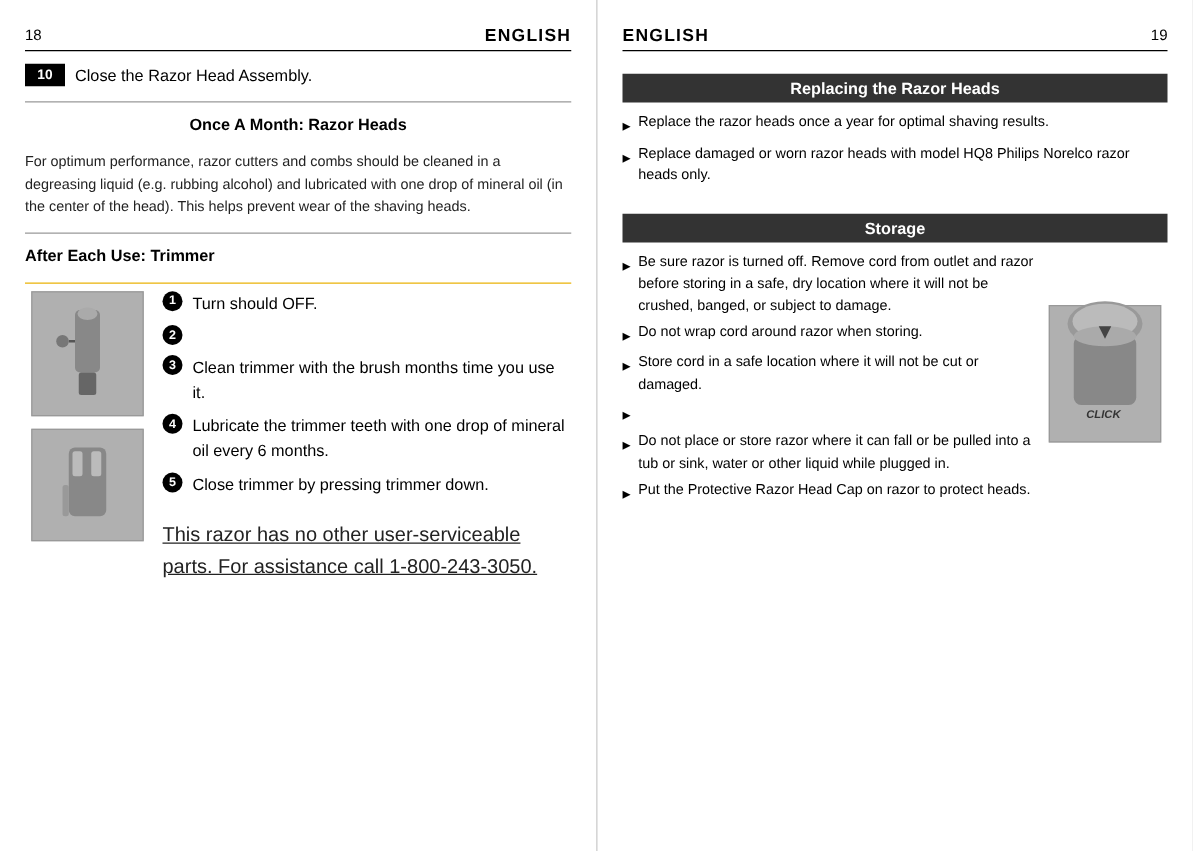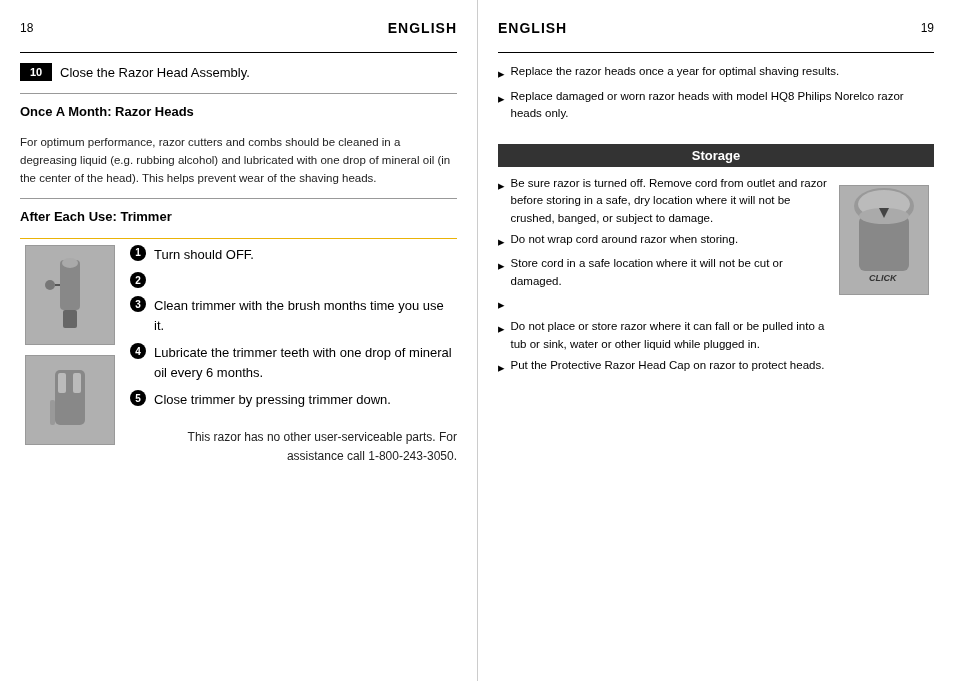--- a/index.html
+++ b/index.html
@@ -35,21 +35,21 @@
       position: relative;
       border-left: 1px solid #ccc;
     }
 
     .page-header-left {
       display: flex;
       justify-content: space-between;
       align-items: center;
       margin-bottom: 10px;
       border-bottom: 1px solid #000;
-      padding-bottom: 16px;
+      padding-bottom: 4px;
     }
 
     .page-number {
       font-size: 12px;
       font-weight: normal;
     }
 
     .page-title {
       font-size: 14px;
       font-weight: bold;
@@ -104,20 +104,21 @@
       font-size: 11.5px;
       line-height: 1.6;
       color: #222;
       margin-bottom: 10px;
       padding-bottom: 10px;
       border-bottom: 1px solid #999;
     }
 
     .section-block {
       margin-bottom: 8px;
+      text-align: center;
     }
 
     
     .after-each-use {
       margin-bottom: 6px;
       padding-bottom: 8px;
       border-bottom: 1px solid #eab308;
     }
 
     
@@ -169,24 +170,24 @@
       align-items: flex-start;
     }
 
     .step-text {
       font-size: 13px;
       line-height: 1.5;
     }
 
     .footer-text {
       margin-top: 10px;
-      font-size: 12px;
+      font-size: 16px;
+      text-decoration: underline;
       line-height: 1.6;
       color: #222;
-      text-align: right;
     }
 
     
     .section-header {
       background: #333;
       color: #fff;
       font-size: 13px;
       font-weight: bold;
       text-align: center;
       padding: 4px 8px;
@@ -232,26 +233,27 @@
       justify-content: center;
       padding-top: 10px;
     }
 
     .right-image-box {
       width: 90px;
       height: 110px;
       background: #b0b0b0;
       border: 1px solid #999;
       display: flex;
-      align-items: flex-start;
+      align-items: center;
       justify-content: center;
       padding-bottom: 20px;
       font-size: 10px;
       font-weight: bold;
       color: #333;
+      margin-top: 32px;
     }
 
   </style>
 </head>
 <body>
 
 <div class="left-page">
   <div class="page-header-left">
     <span class="page-number">18</span>
     <span class="page-title">ENGLISH</span>
@@ -324,20 +326,21 @@
     </div>
   </div>
 </div>
 
 <div class="right-page">
   <div class="page-header-left">
     <span class="page-title">ENGLISH</span>
     <span class="page-number">19</span>
   </div>
 
+  <div class="section-header">Replacing the Razor Heads</div>
 
   <ul class="bullet-list">
     <li>
       <span class="bullet-arrow">▸</span>
       <span>Replace the razor heads once a year for optimal shaving results.</span>
     </li>
     <li>
       <span class="bullet-arrow">▸</span>
       <span>Replace damaged or worn razor heads with model HQ8 Philips Norelco razor heads only.</span>
     </li>

